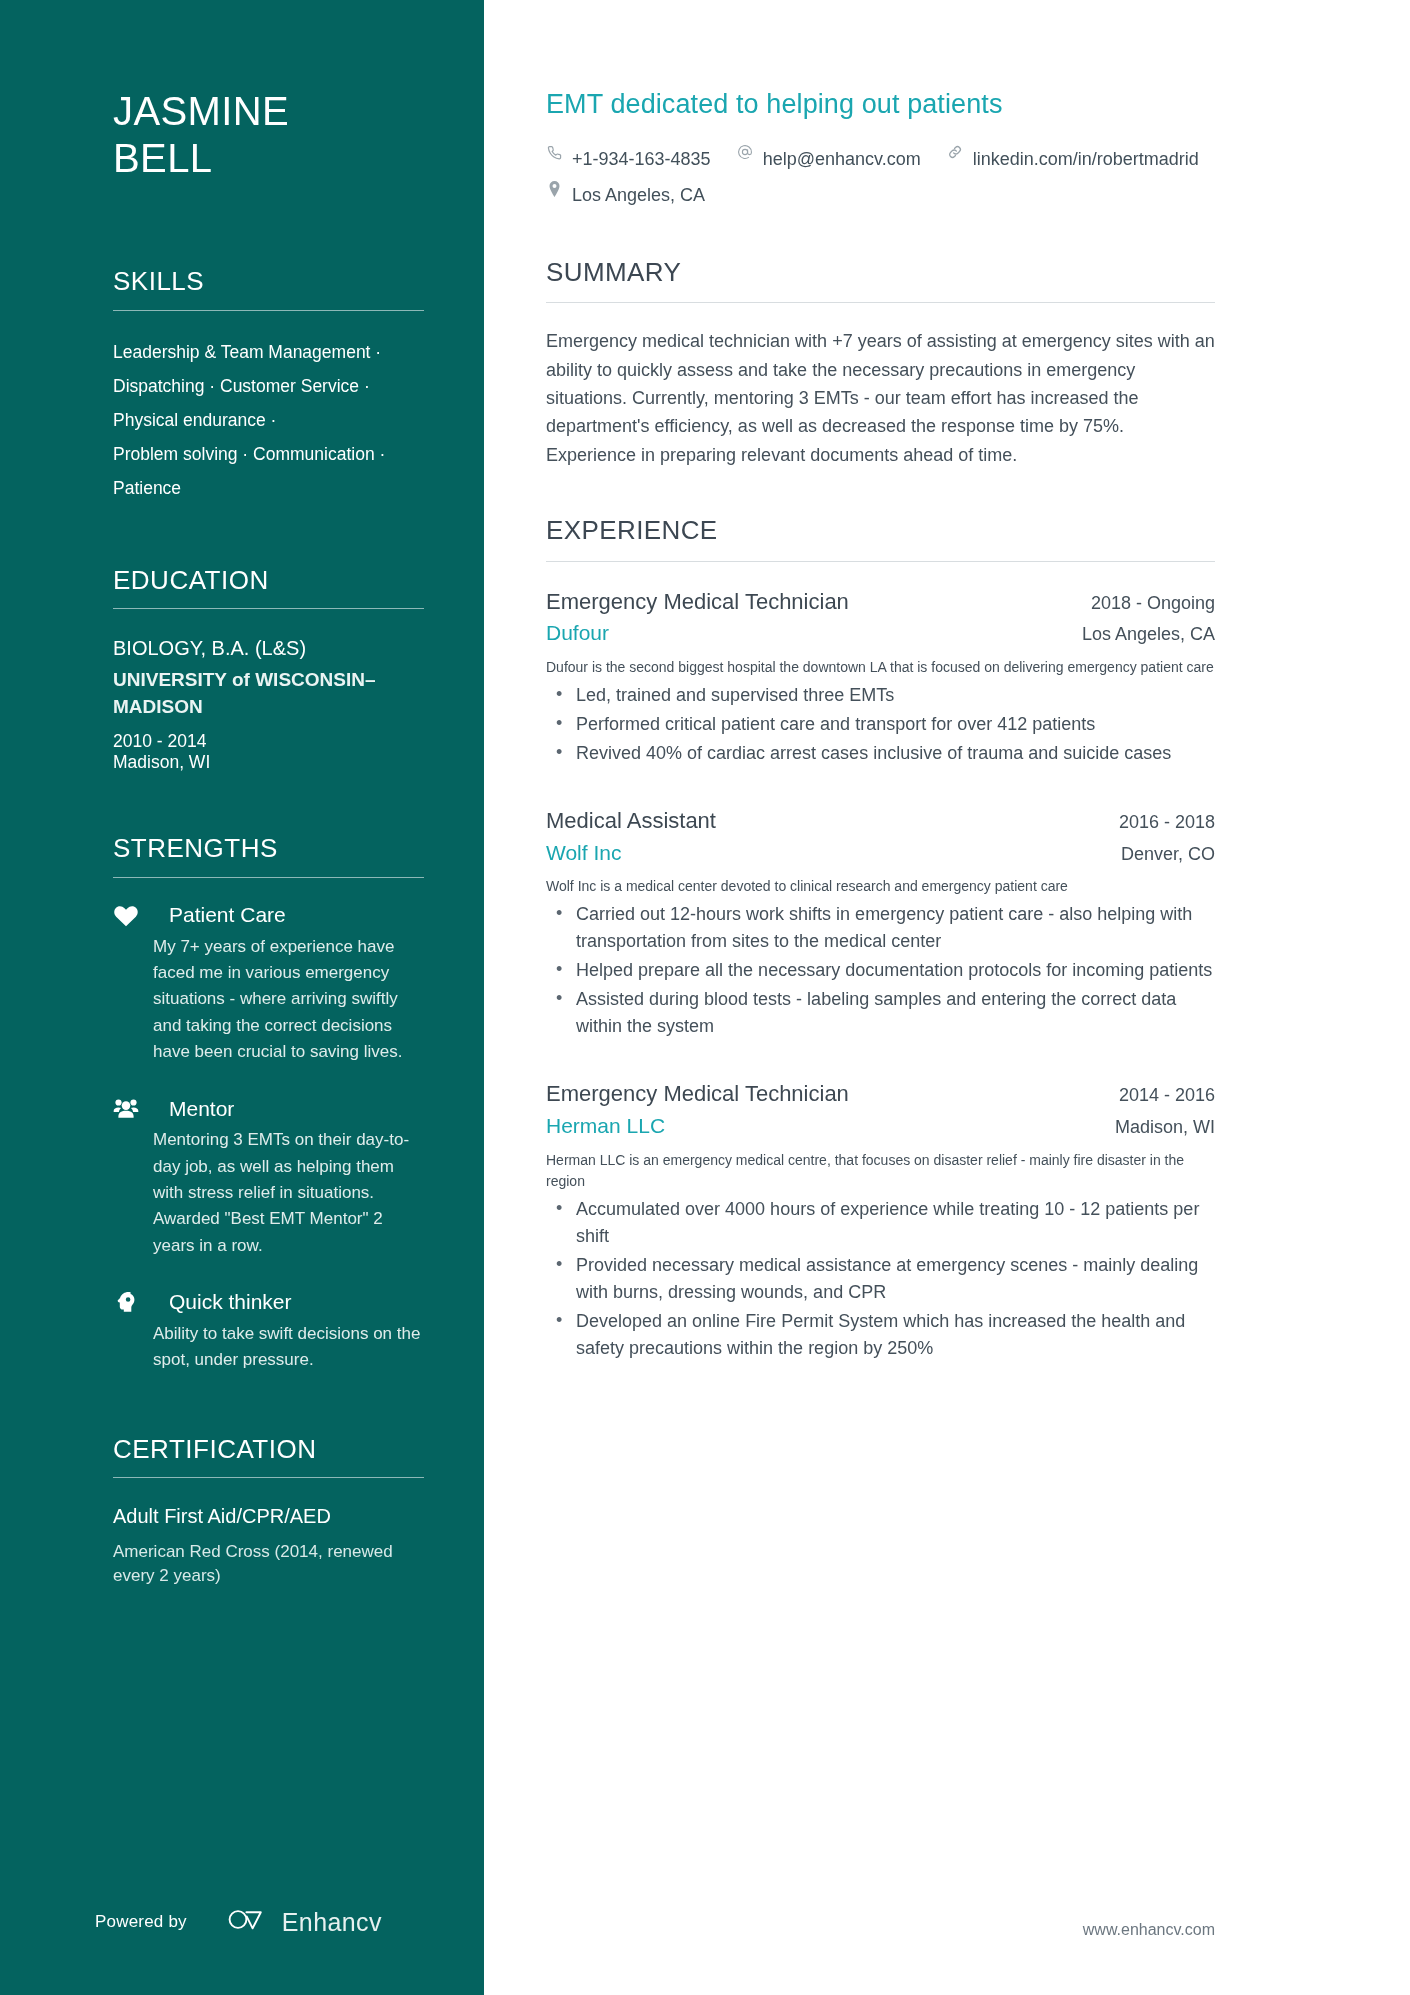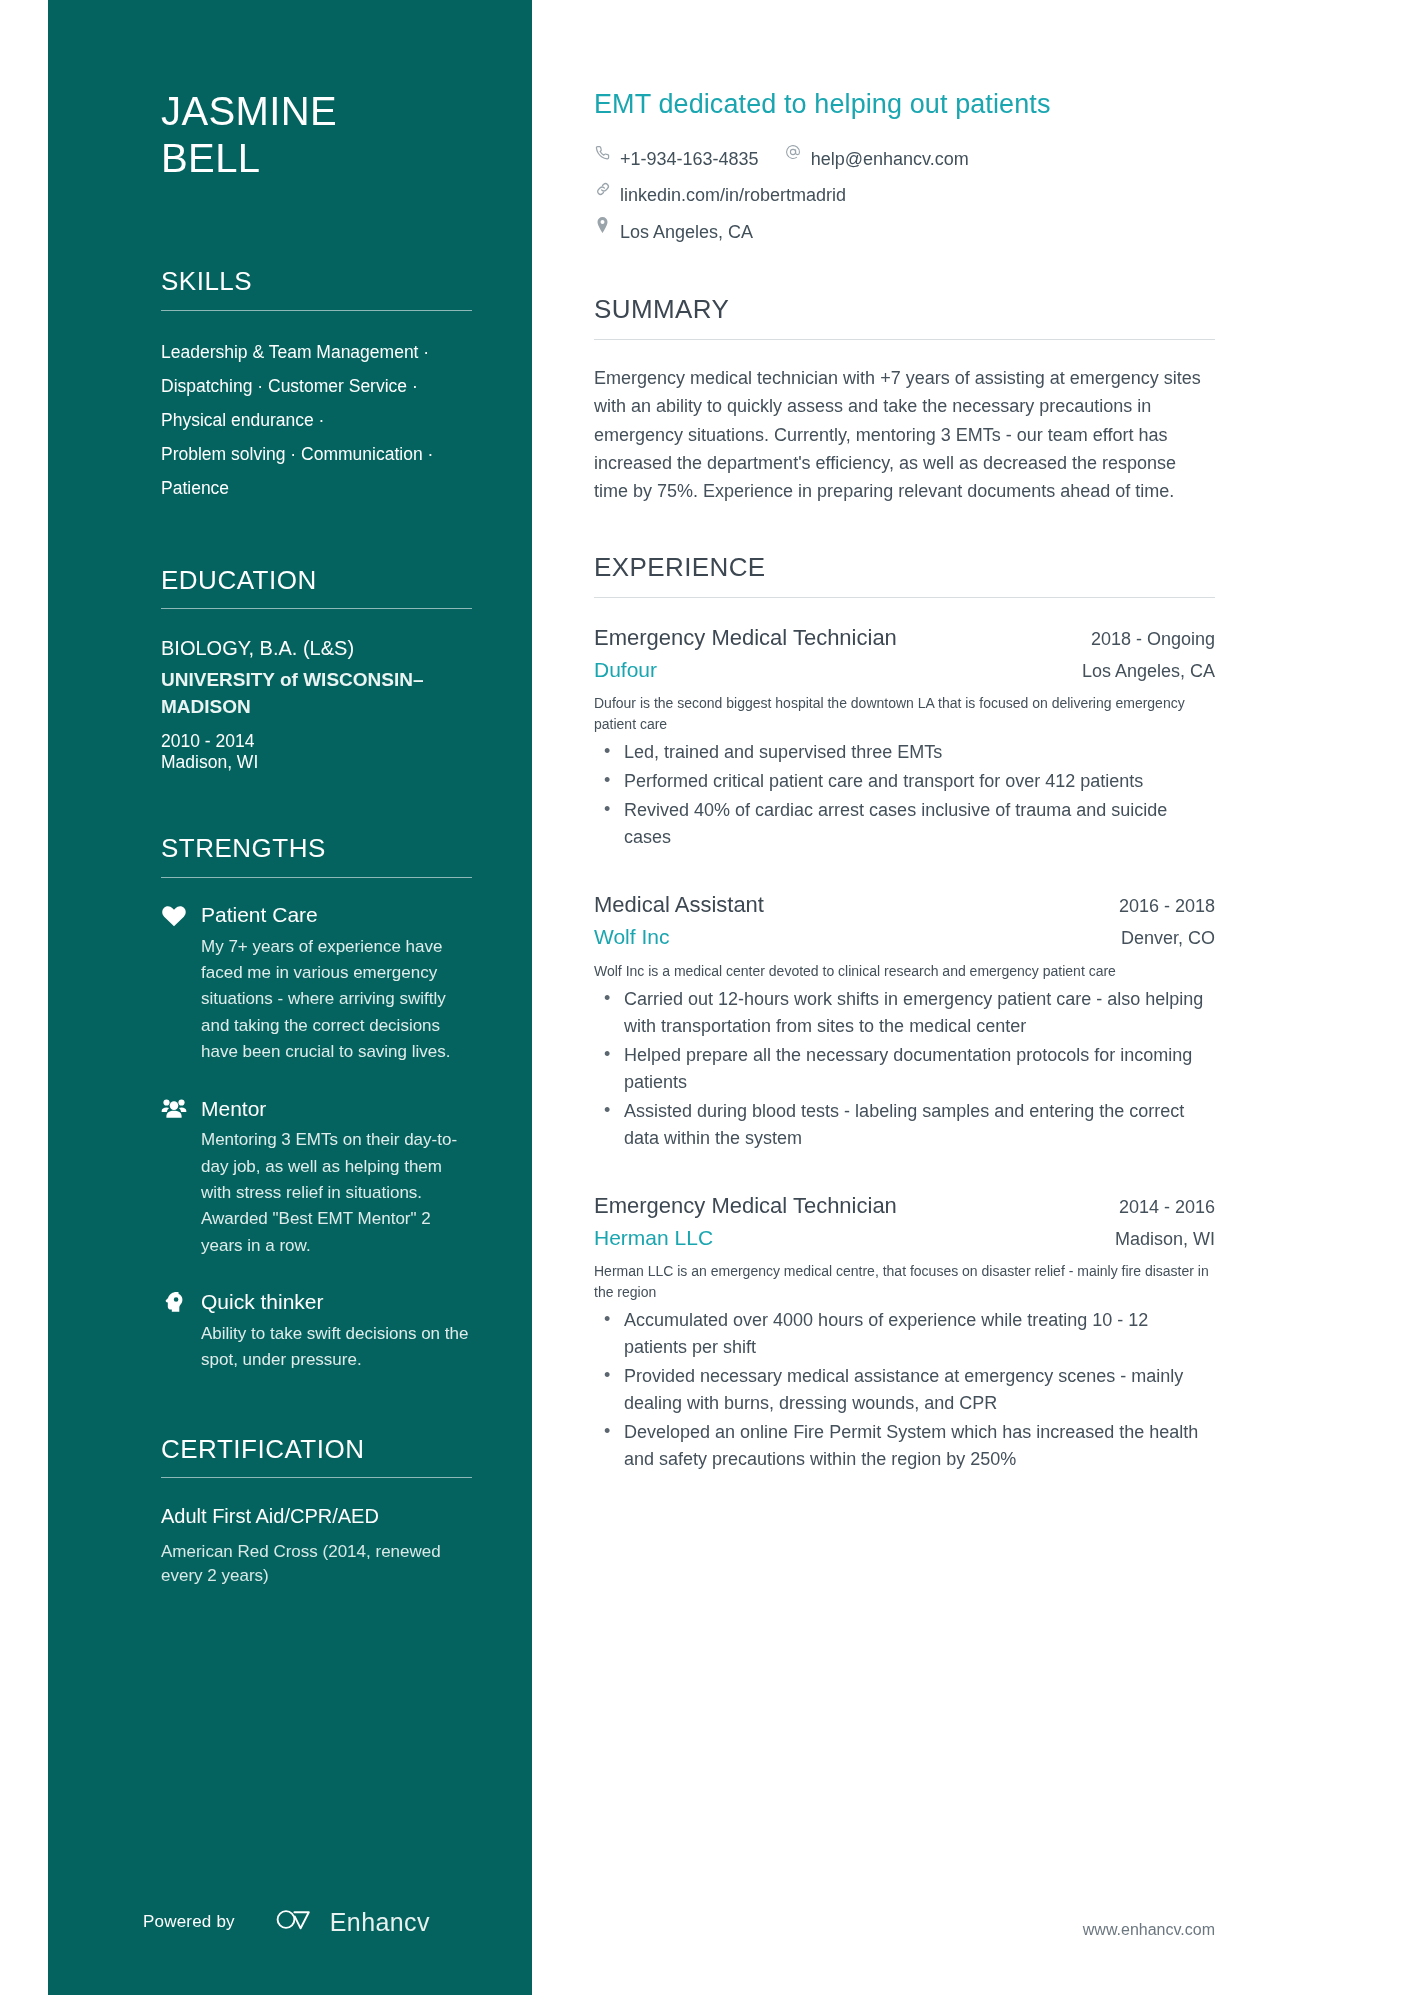--- a/index.html
+++ b/index.html
@@ -10,21 +10,20 @@
     font-family: "Liberation Sans", sans-serif;
     -webkit-font-smoothing: antialiased;
   }
   .page {
     position: relative;
     width: 1293px;
     height: 1995px;
     display: flex;
     overflow: hidden;
     background: #ffffff;
-    padding-left: 48px;
   }
 
   
   .sidebar {
     width: 484px;
     min-width: 484px;
     background: #04635f;
     color: #ffffff;
     padding: 88px 0 0 0;
     position: relative;
@@ -103,20 +102,21 @@
     align-items: center;
     justify-content: center;
     flex: 0 0 26px;
   }
   .strength-icon svg { display: block; }
   .strength-title {
     font-size: 21px;
     color: #ffffff;
     font-weight: 400;
     line-height: 1.2;
+    margin-left: 16px;
   }
   .strength-body {
     font-size: 17px;
     line-height: 1.55;
     color: #dfeceb;
     padding-left: 40px;
   }
 
   .cert-title {
     font-size: 20px;

